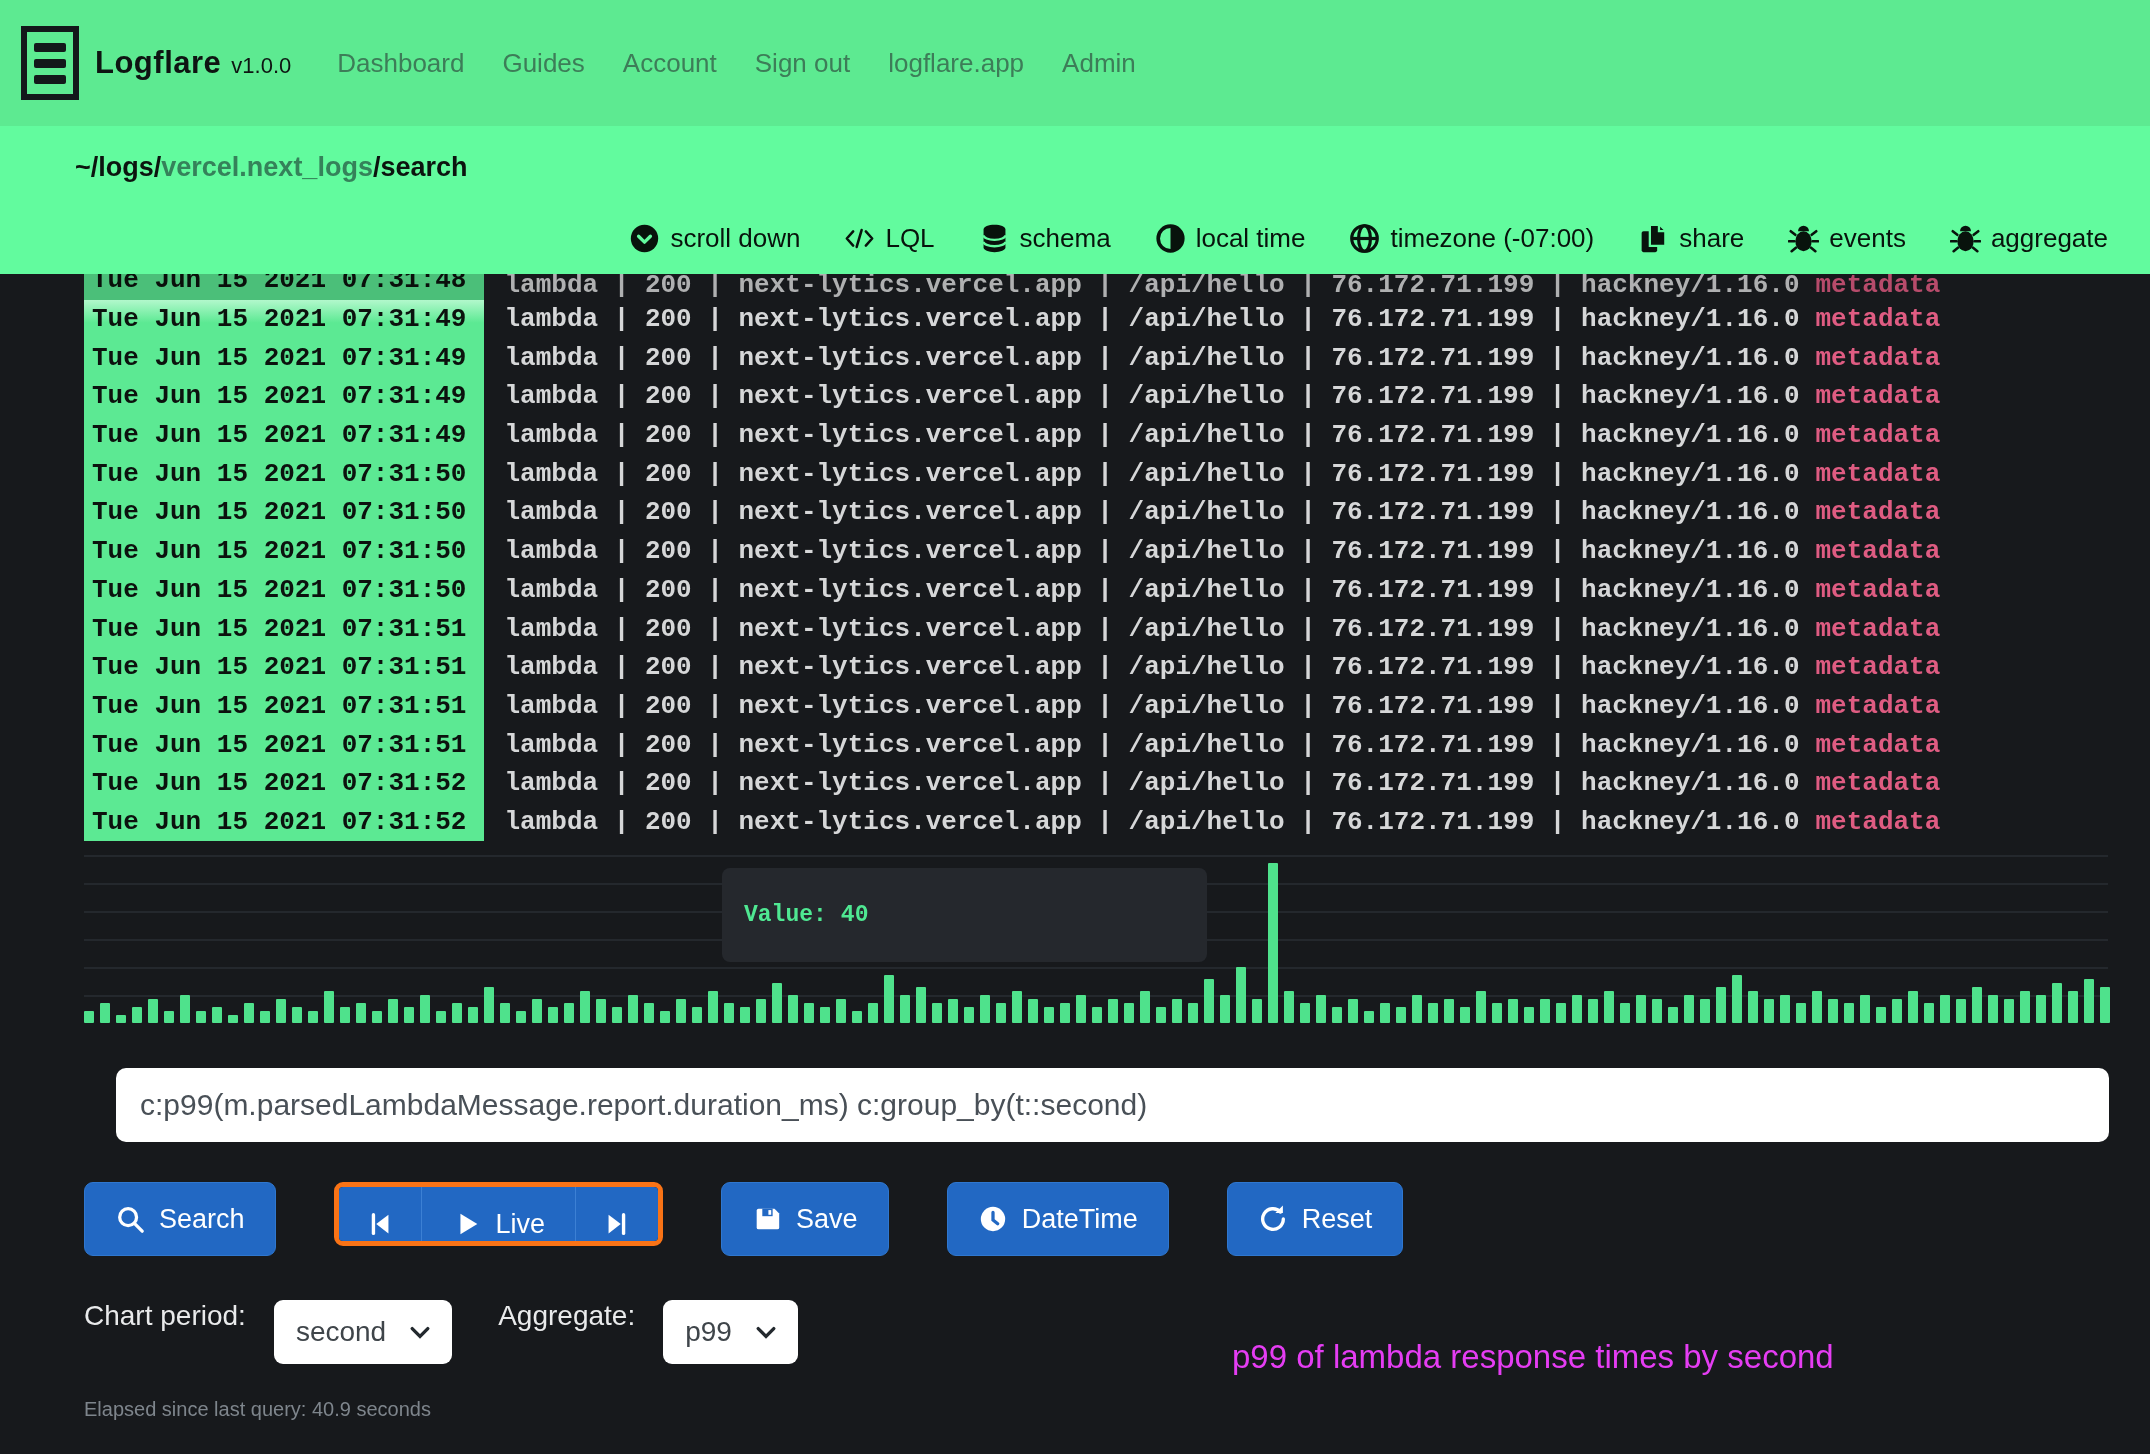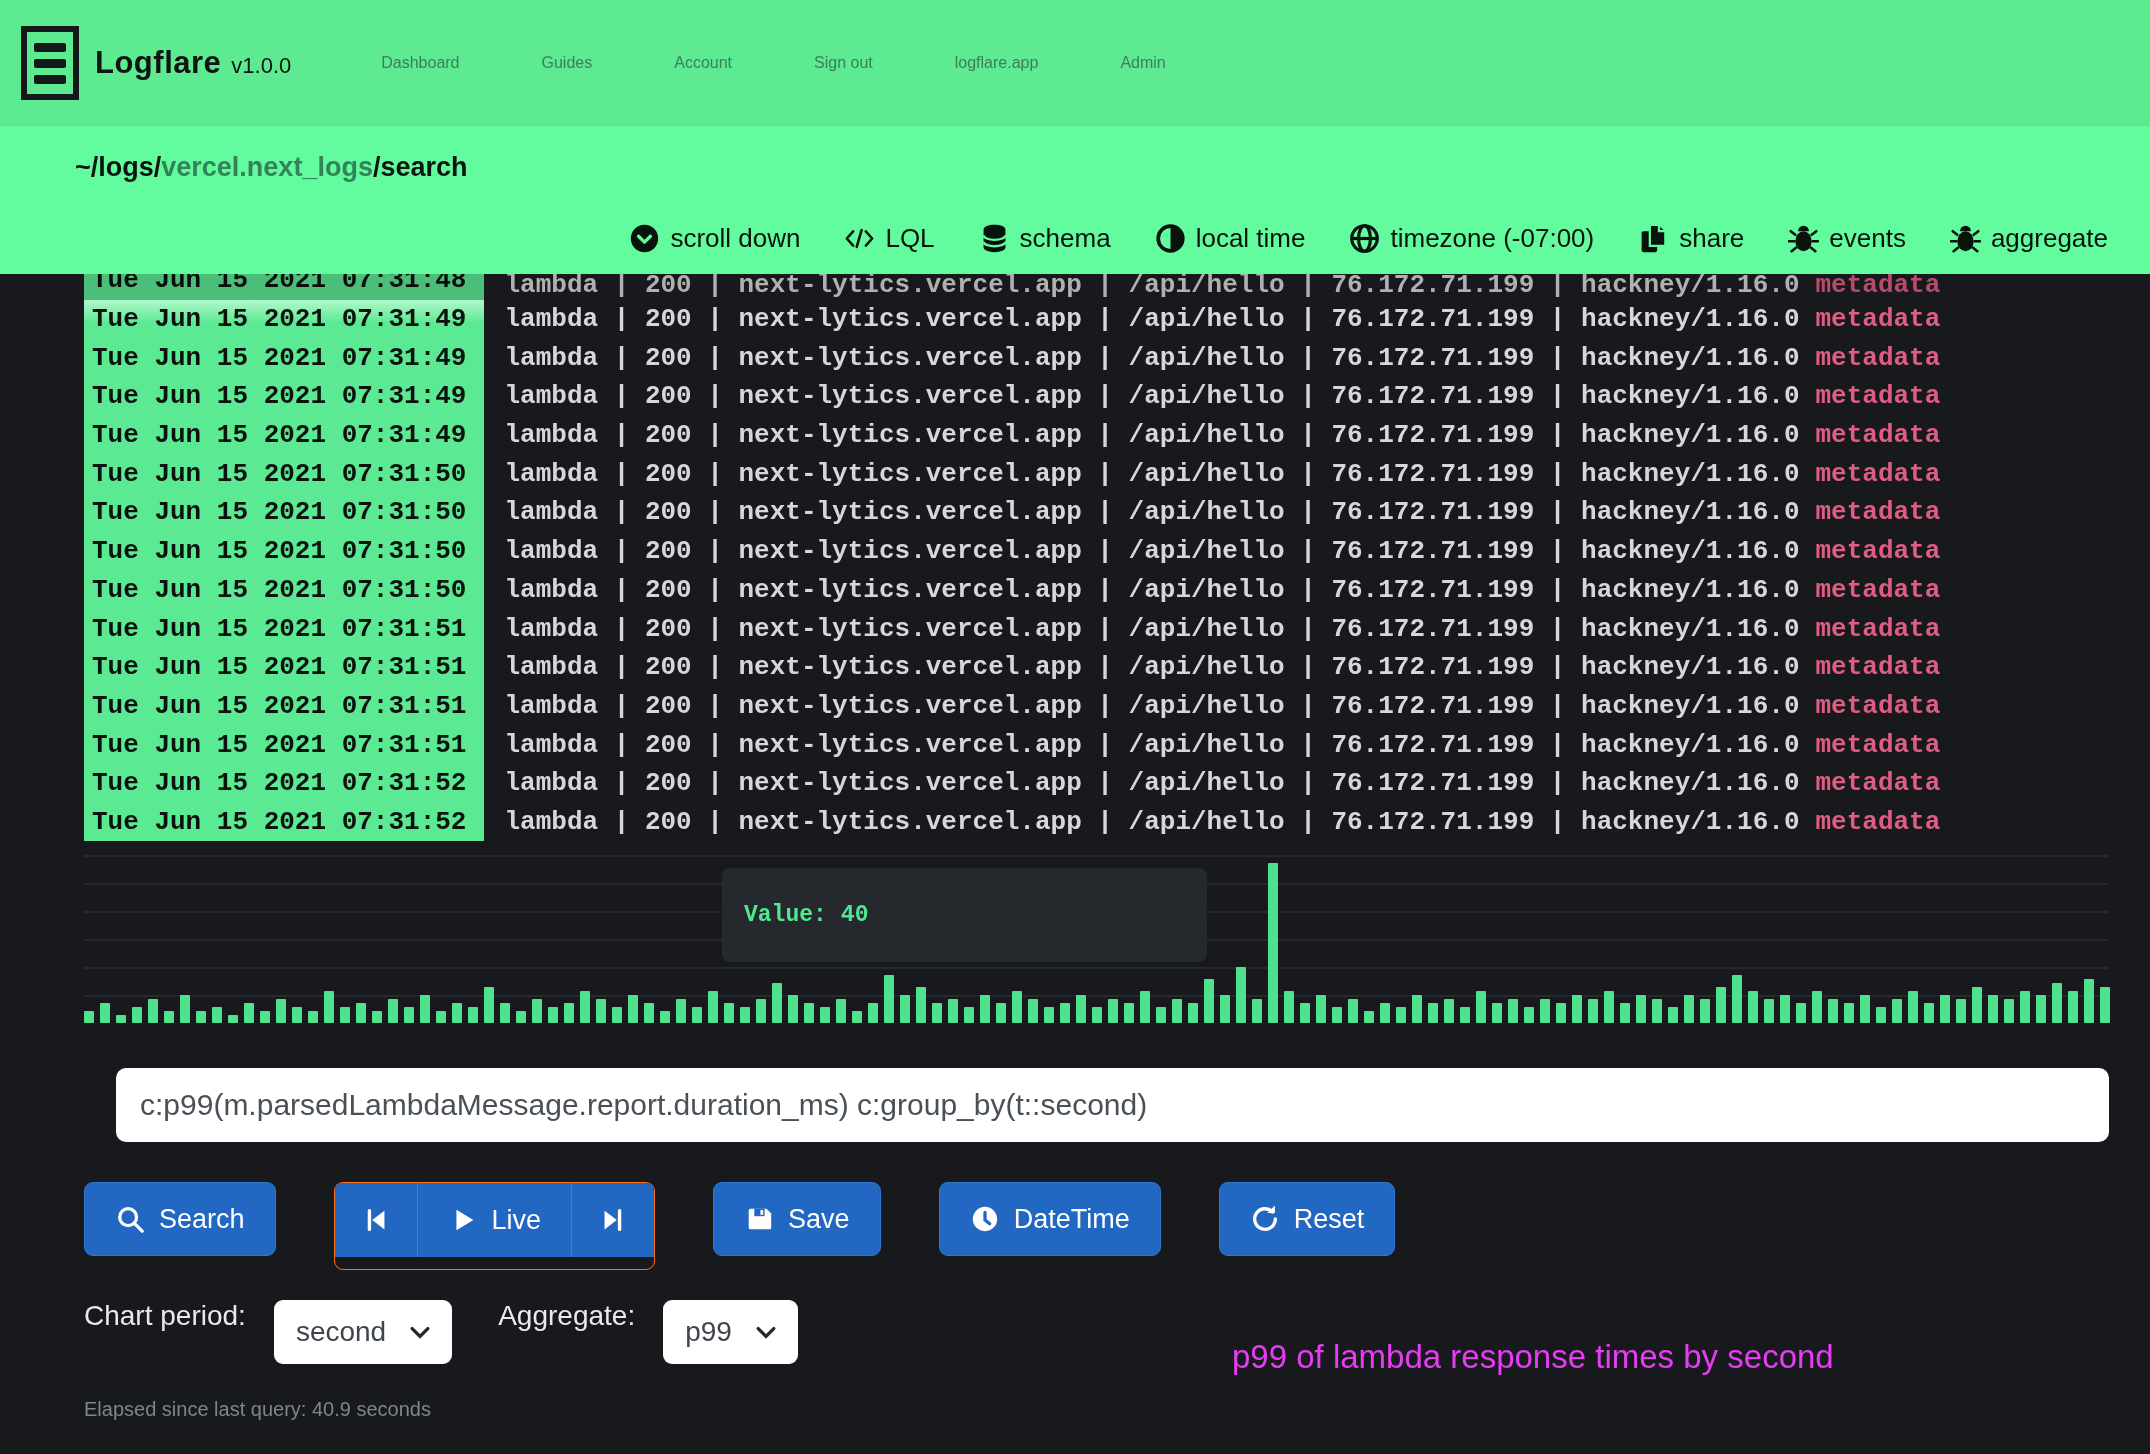--- a/index.html
+++ b/index.html
@@ -20,21 +20,21 @@
     width: 58px; height: 74px; border: 6px solid #13181a;
     display: flex; flex-direction: column; justify-content: center;
     gap: 7px; padding: 0 7px; margin-right: 16px; flex: none;
     background: transparent; cursor: pointer;
   }
   .logo-bar { height: 9px; background: #13181a; border-radius: 2px; }
   .brand { display: flex; align-items: baseline; gap: 10px; color: #0e1512; }
   .brand-name { font-size: 31px; font-weight: 700; letter-spacing: .5px; }
   .brand-ver { font-size: 22px; font-weight: 400; }
   .nav-links { display: flex; gap: 38px; margin-left: 46px; }
-  .nav-link { font-size: 16px; color: #3d7d58; text-decoration: none; cursor: pointer; margin-left: 44px; }
+  .nav-link { font-size: 26px; color: #3d7d58; text-decoration: none; cursor: pointer; }
   .upgrade-btn {
     margin-left: auto; background: #2c3137; color: #f4f5f6;
     border: none; border-radius: 10px; font-size: 31px;
     width: 253px; height: 82px; cursor: pointer;
     font-family: "Liberation Sans", sans-serif;
   }
   
   .subnav {
     height: 148px; background: #62fb9e; position: relative; z-index: 3;
     display: flex; flex-direction: column;
@@ -95,21 +95,21 @@
   
   .actions-row { margin: 40px 0 0 84px; display: flex; gap: 58px; height: 74px; }
   .btn {
     background: #2268c3; border: 1px solid #2f77cf; border-radius: 9px;
     color: #fff; font-size: 27px; display: flex; align-items: center;
     gap: 14px; padding: 0 30px; cursor: pointer;
     font-family: "Liberation Sans", sans-serif; height: 74px;
   }
   .btn .bicon { width: 30px; height: 30px; display: inline-flex; }
   .btn .bicon svg { width: 100%; height: 100%; }
-  .btn-group { display: flex; height: 88px; border-radius: 9px; overflow: hidden; border: 1px solid #f97316; }
+  .btn-group { display: flex; height: 64px; border-radius: 9px; overflow: hidden; border: 5px solid #f97316; }
   .btn-group .btn { border: none; border-radius: 0; }
   .btn-group .btn + .btn { border-left: 1px solid #3c80d4; }
   .btn-group .seg { padding: 0 26px; }
   
   .controls-row { margin: 44px 0 0 84px; display: flex; align-items: flex-start; }
   .ctl-label { color: #e9eaeb; font-size: 28px; }
   .select {
     background: #fff; border-radius: 9px; height: 64px;
     display: flex; align-items: center; gap: 24px; padding: 0 22px;
     margin-left: 28px; cursor: pointer;

